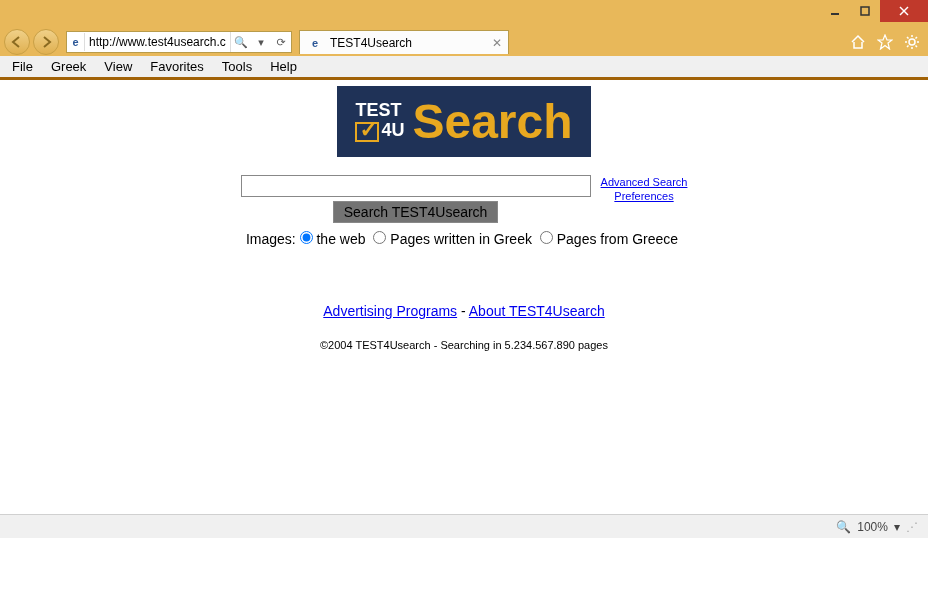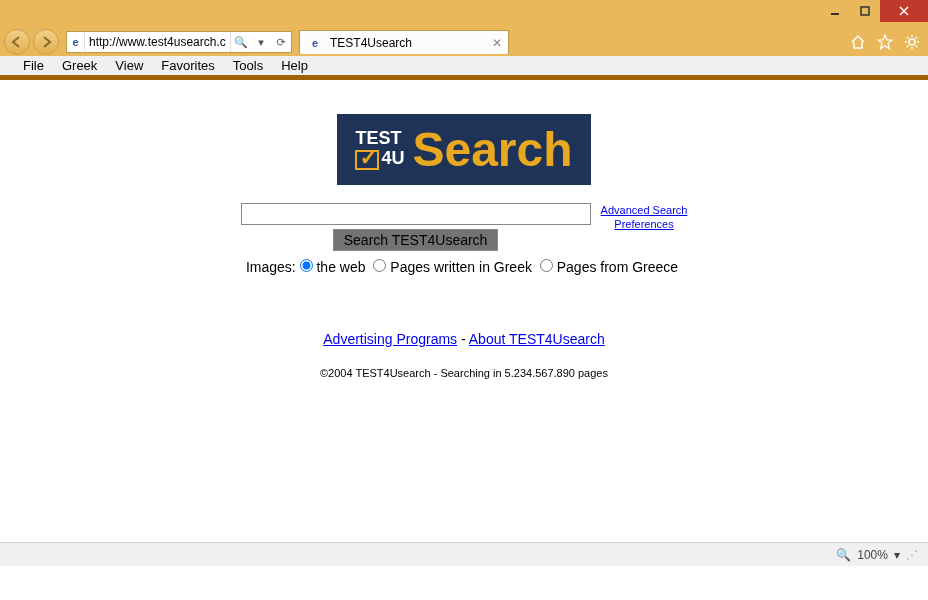--- a/index.html
+++ b/index.html
@@ -17,25 +17,25 @@
     .ie-favicon { width: 18px; height: 18px; display: flex; align-items: center; justify-content: center; color: #2b5797; font-weight: bold; font-size: 11px; border-right: 1px solid #ddd; padding: 0 2px; }
     .addressbar { border: none; width: 145px; padding: 0 4px; font-size: 12px; outline: none; height: 20px; }
     .addr-tools { display: flex; align-items: center; border-left: 1px solid #ddd; height: 20px; }
     .addr-tool-btn { width: 20px; height: 20px; display: flex; align-items: center; justify-content: center; color: #555; font-size: 11px; }
     .tab { display: flex; align-items: center; background: #fcfcfc; border: 1px solid #b89b4a; border-bottom: none; height: 24px; min-width: 210px; margin-left: 4px; padding: 0 6px; gap: 6px; font-size: 12px; }
     .tab-close { color: #888; margin-left: auto; }
     .spacer { flex: 1; }
     .chrome-icon { width: 24px; height: 24px; display: flex; align-items: center; justify-content: center; color: #fff; }
     
     
-    .menubar { height: 24px; background: #f0f0f0; border-bottom: 5px solid #a16207; display: flex; align-items: center; padding: 0 23px; gap: 18px; font-size: 13px; }
+    .menubar { height: 24px; background: #f0f0f0; border-bottom: 3px solid #a16207; display: flex; align-items: center; padding: 0 12px; gap: 18px; font-size: 13px; }
     .menu-item { cursor: default; }
     
     
-    .content-wrap { position: relative; height: 434px; margin-top: 28px; }
+    .content-wrap { position: relative; height: 434px; }
     .content { height: 100%; overflow-y: scroll; background: #fff; text-align: center; padding-top: 6px; }
     
     
     .logo { display: inline-block; background: #1f3257; padding: 8px 18px; margin-bottom: 18px; }
     .logo-inner { display: flex; align-items: center; gap: 8px; }
     .logo-left { color: #fff; font-weight: bold; font-family: Arial, sans-serif; font-size: 18px; line-height: 1.1; text-align: left; }
     .logo-check { display: inline-block; width: 24px; height: 20px; border: 2px solid #e8a820; position: relative; margin-right: 2px; vertical-align: middle; }
     .logo-check::after { content: "✓"; position: absolute; top: -6px; left: 2px; color: #e8a820; font-size: 22px; font-weight: bold; }
     .logo-search { color: #e8a820; font-size: 48px; font-weight: bold; font-family: Arial, sans-serif; }
     

